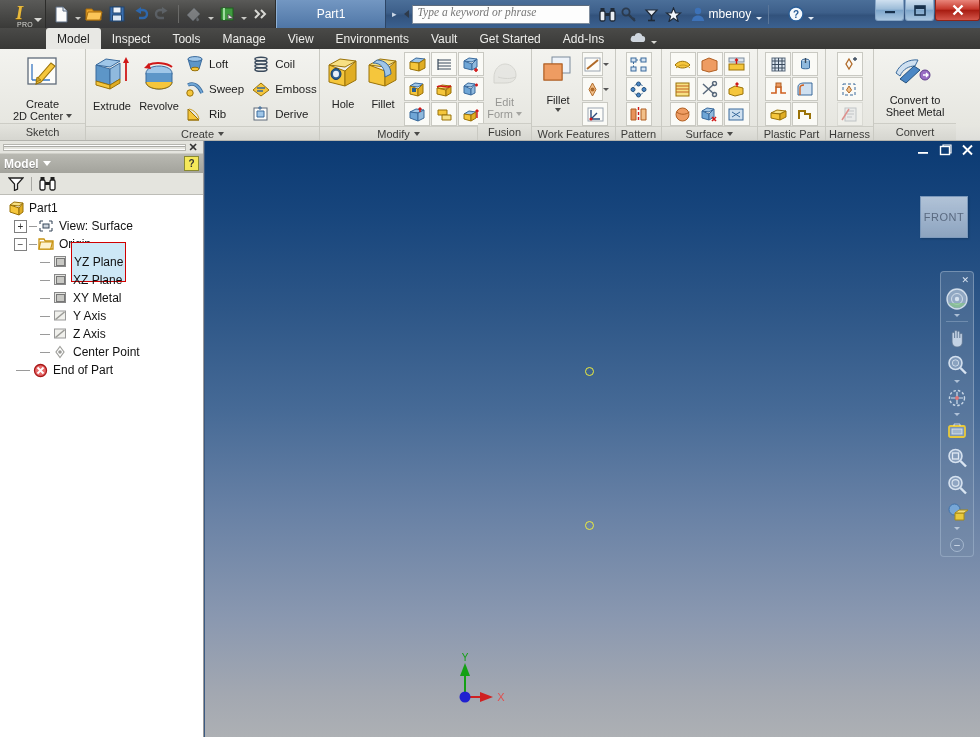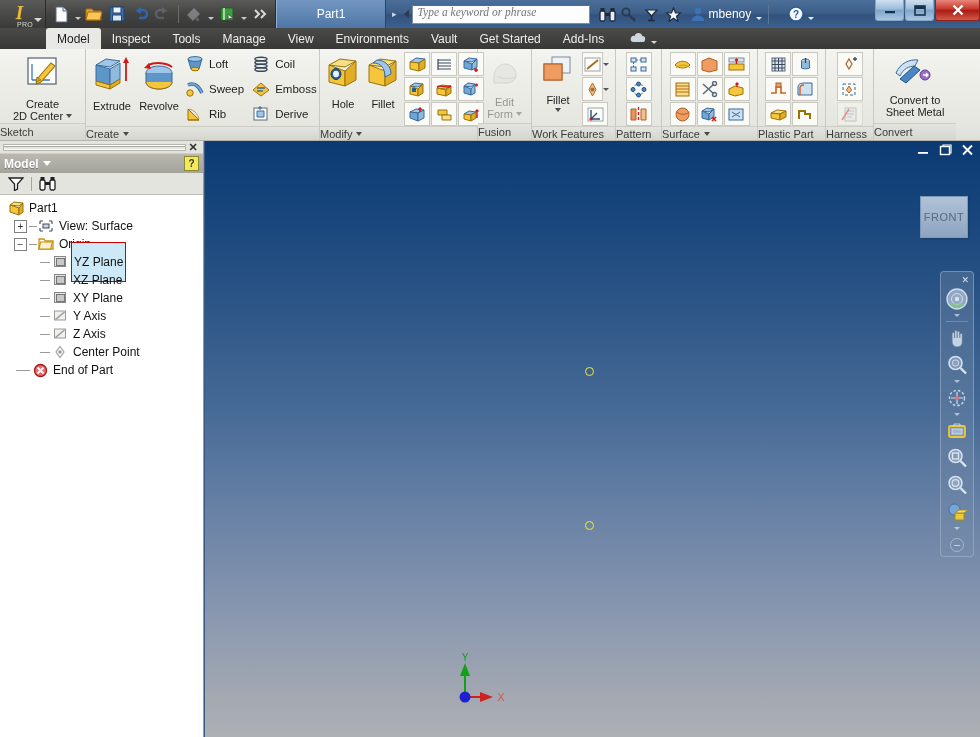--- a/index.html
+++ b/index.html
@@ -111,21 +111,21 @@
   
   .ribbon {
     position:absolute; left:0; top:49px; width:980px; height:92px;
     background: linear-gradient(to bottom, #f3f3ef 0%, #e6e6e0 85%, #dededa 100%);
     border-bottom: 1px solid #b4b4ae;
     display:flex; align-items:stretch;
   }
   .panel { position:relative; display:flex; flex-direction:column; border-right:1px solid #c9c9c2; }
   .panel-body { flex:1; display:flex; align-items:flex-start; padding:3px 4px 0 4px; gap:2px;}
   .panel-label {
-    height:17px; display:flex; align-items:center; 
+    height:17px; display:flex; align-items:center; justify-content:center;
     font-size:11px; color:#3a3a38; gap:4px;
     background: linear-gradient(to bottom,#e4e4de,#d6d6d0);
     border-top:1px solid #cdcdc6;
   }
   .pl-caret { width:0;height:0;border-left:3.5px solid transparent;border-right:3.5px solid transparent;border-top:4px solid #4a4a48;}
 
   .bigbtn {
     width:60px; display:flex;flex-direction:column;align-items:center;
     padding-top:3px; text-align:center; line-height:12px; font-size:11px; color:#222;
   }
@@ -1019,21 +1019,21 @@
 
       <div class="tnode">
         <span class="tspacer" style="width:36px"></span>
         <span style="width:10px;border-top:1px solid #9a9a9a;height:1px;margin-right:2px"></span>
         <span class="tico">
           <svg width="15" height="14" viewBox="0 0 15 14">
               <rect x="1.5" y="1.5" width="11" height="10" fill="#e4e4e0" stroke="#888"></rect>
               <rect x="3.5" y="3.5" width="8" height="7" fill="#c8c8c4" stroke="#777"></rect>
             </svg>
         </span>
-        <span class="tlabel">XY Plane</span>
+        <span class="tlabel">XY Metal</span>
       </div>
 
 
       <div class="tnode">
         <span class="tspacer" style="width:36px"></span>
         <span style="width:10px;border-top:1px solid #9a9a9a;height:1px;margin-right:2px"></span>
         <span class="tico">
           <svg width="15" height="14" viewBox="0 0 15 14">
               <rect x="1.5" y="2" width="11" height="9" fill="#f0f0ec" stroke="#999"></rect>
               <path d="M2.5 10.5 11.5 3" stroke="#9a9a96" stroke-width="1.6"></path>

